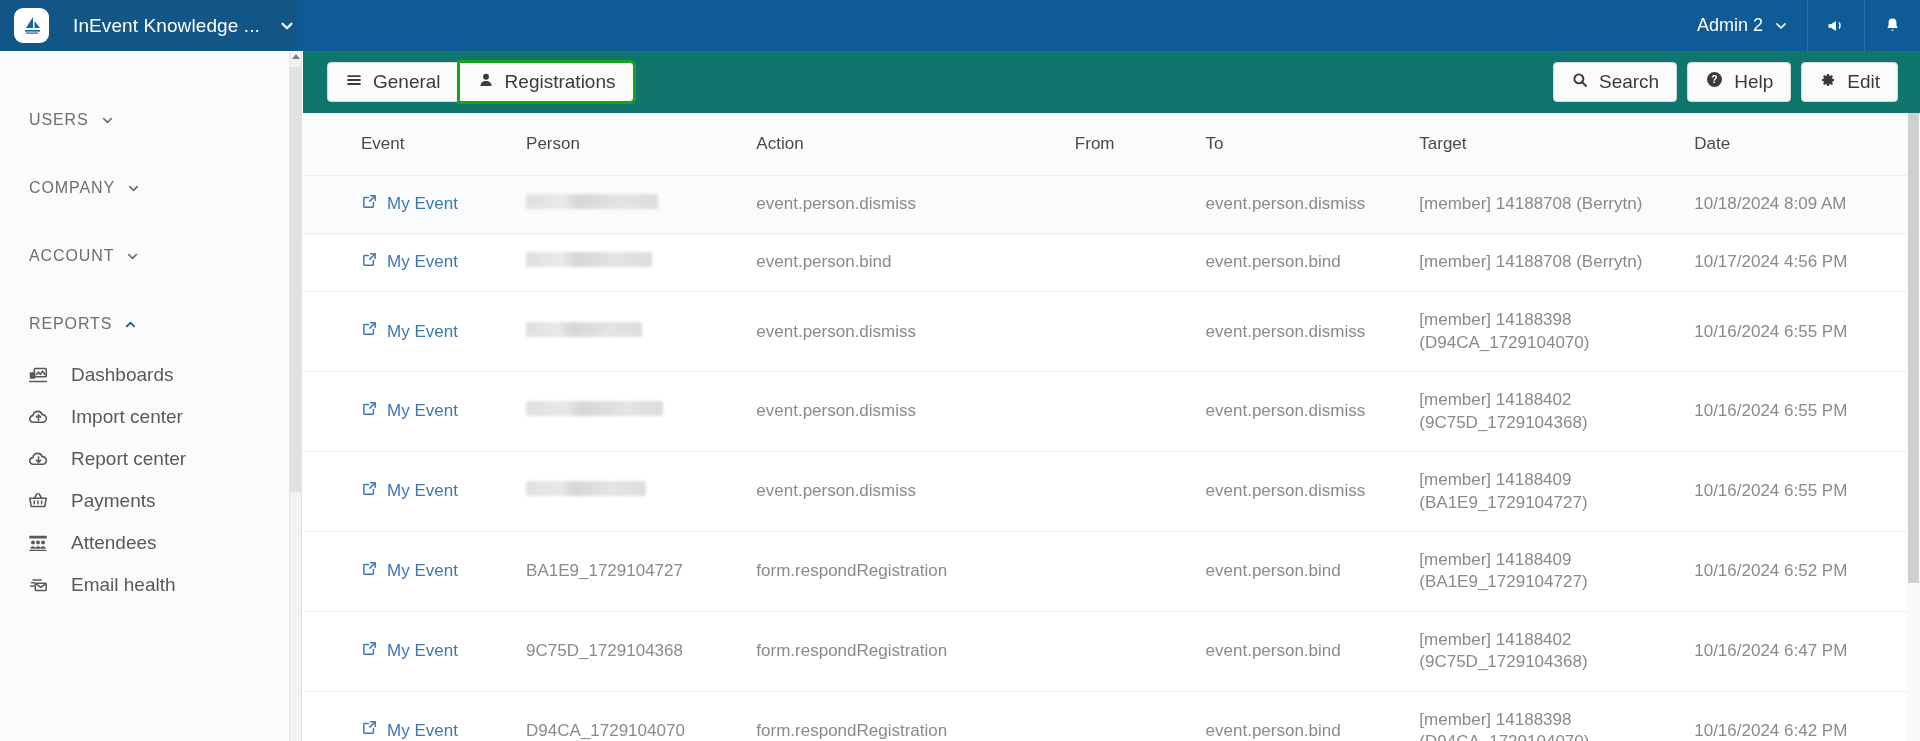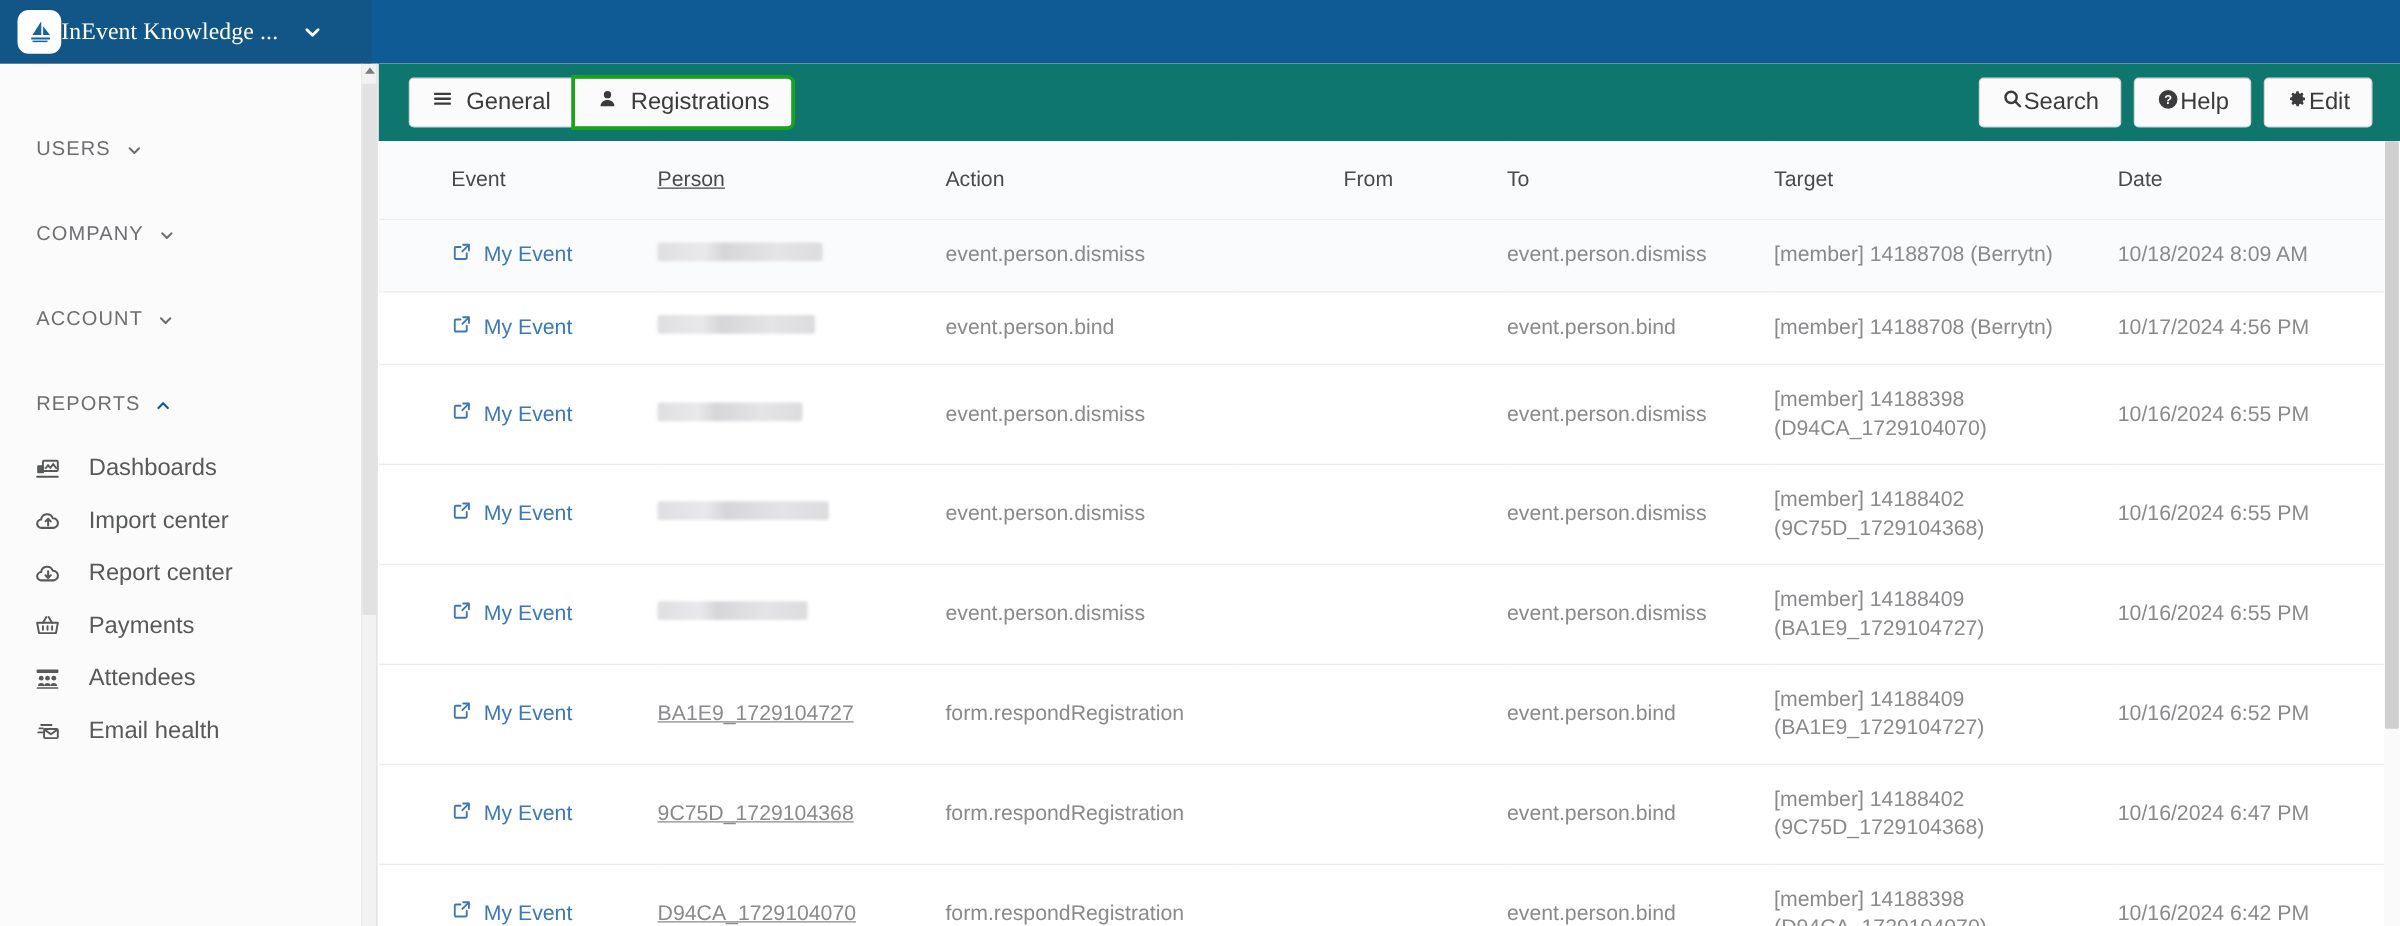--- a/index.html
+++ b/index.html
@@ -19,22 +19,22 @@
   .topbar-left {
     width: 297px; height: 51px; background: #115687;
     display: flex; align-items: center; padding-left: 14px;
   }
   .brand-logo {
     width: 35px; height: 35px; border-radius: 9px; background: #ffffff;
     display: flex; align-items: center; justify-content: center;
     flex: 0 0 auto;
   }
   .brand-title {
-    color: #ffffff; font-size: 19px; margin-left: 0;
-    white-space: nowrap; overflow: hidden; letter-spacing: .1px; font-family: Liberation Serif, serif;
+    color: #ffffff; font-size: 19px; margin-left: 24px;
+    white-space: nowrap; overflow: hidden; letter-spacing: .1px;
   }
   .brand-caret { margin-left: 18px; color: #ffffff; display:flex; align-items:center; }
   .topbar-right {
     margin-left: auto; display: flex; align-items: center; height: 51px;
   }
   .admin-name { color: #ffffff; font-size: 18px; white-space: nowrap; }
   .admin-caret { margin-left: 10px; display: flex; align-items: center; }
   .topbar-btn {
     height: 51px; display: flex; align-items: center; justify-content: center;
     padding: 0 18px; color: #fff;
@@ -100,21 +100,21 @@
     font-size: 19px; color: #3b3b3d; white-space: nowrap;
   }
   .tab:first-child { border-radius: 4px 0 0 4px; }
   .tab:last-child  { border-radius: 0 4px 4px 0; border-left: none; }
   .tab.highlight {
     outline: 3px solid #17a31b; outline-offset: -1px;
     position: relative; z-index: 2; border-left: 1px solid #d8d8d8;
   }
   .tb-right { margin-left: auto; display: flex; gap: 10px; }
   .tb-btn {
-    display: flex; align-items: center; 
+    display: flex; align-items: center; gap: 10px;
     height: 40px; padding: 0 17px;
     background: #fbfbfb; border: 1px solid #d8d8d8; border-radius: 4px;
     font-size: 19px; color: #3b3b3d; white-space: nowrap;
   }
 
   
   .table-wrap {
     position: absolute; top: 62px; left: 0; right: 0; bottom: 0;
     background: #ffffff; overflow: hidden;
   }
@@ -126,21 +126,21 @@
     margin-left: 33px;
   }
   thead tr { border-bottom: 1px solid #ececec; }
   tbody td {
     font-size: 17px; color: #8a8a8d; vertical-align: middle;
     padding: 17px 6px 17px 0; line-height: 1.32;
   }
   tbody tr { border-bottom: 1px solid #ececec; }
   tbody tr:nth-child(1) { background: #fafbfc; }
   .c-event  { width: 215px; padding-left: 58px; }
-  .c-person { width: 222px; text-decoration: underline; }
+  .c-person { width: 222px; }
   .c-action { width: 225px; }
   .c-from   { width: 208px; text-align: center; }
   .c-to     { width: 206px; }
   .c-target { width: 265px; }
   .c-date   { width: 206px; }
 
   .evt-link { display: inline-flex; align-items: center; gap: 9px; color: #3c78b5; font-size: 17px; }
   .evt-link .elabel { color: #3c78b5; }
   .redact {
     display: inline-block; height: 15px; border-radius: 2px;
@@ -171,20 +171,44 @@
       </svg>
     </div>
     <div class="brand-title">InEvent Knowledge ...</div>
     <div class="brand-caret">
       <svg width="18" height="18" viewBox="0 0 24 24">
           <path d="M6 9l6 6 6-6" stroke="#fff" stroke-width="3" fill="none" stroke-linecap="round" stroke-linejoin="round"></path>
         </svg>
     </div>
   </div>
 
+  <div class="topbar-right">
+    <div class="topbar-btn">
+      <span class="admin-name">Admin 2</span>
+      <span class="admin-caret">
+        <svg width="16" height="16" viewBox="0 0 24 24">
+            <path d="M6 9l6 6 6-6" stroke="#fff" stroke-width="2.6" fill="none" stroke-linecap="round" stroke-linejoin="round"></path>
+          </svg>
+      </span>
+    </div>
+    <div class="topbar-sep"></div>
+    <div class="topbar-btn">
+      <svg width="20" height="20" viewBox="0 0 24 24" fill="#fff">
+        <path d="M3 10v4h3l6 4V6L6 10H3z"></path>
+          <path d="M16 8.5c1 1 1 5 0 6" stroke="#fff" stroke-width="1.8" fill="none" stroke-linecap="round"></path>
+      </svg>
+    </div>
+    <div class="topbar-sep"></div>
+    <div class="topbar-btn">
+      <svg width="19" height="19" viewBox="0 0 24 24" fill="#fff">
+        <path d="M12 3a5 5 0 0 0-5 5v4l-1.5 3h13L17 12V8a5 5 0 0 0-5-5z"></path>
+        <path d="M10.3 17.5a1.8 1.8 0 0 0 3.4 0z"></path>
+      </svg>
+    </div>
+  </div>
 </div>
 
 <div class="sidebar">
 
 
   <div style="height:52px;"></div>
   <div class="side-group">
     <span>USERS</span>
     <span class="gcaret">
       <svg width="15" height="15" viewBox="0 0 24 24">

